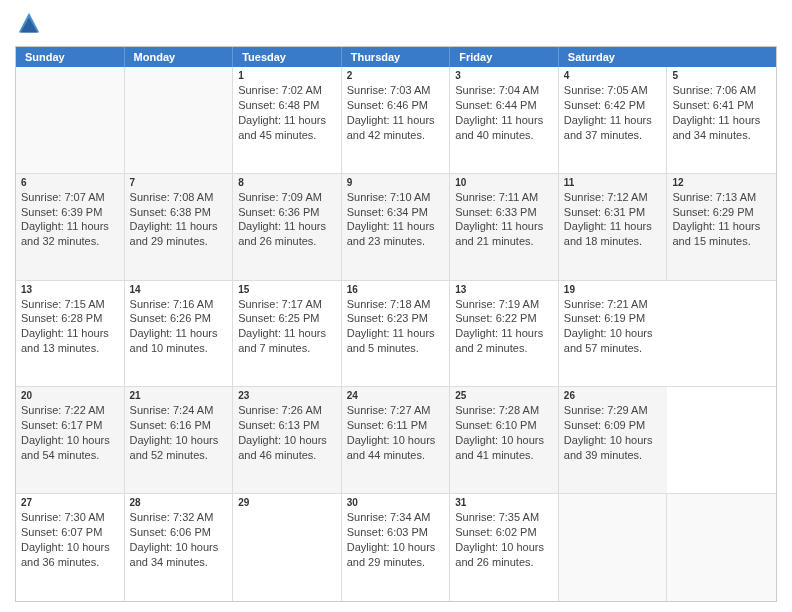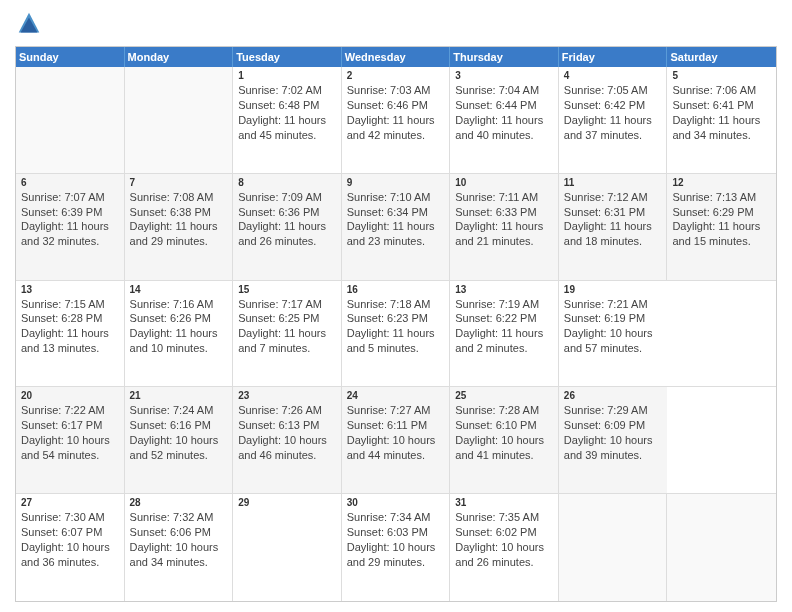--- a/index.html
+++ b/index.html
@@ -58,21 +58,21 @@
     }
     .cal-header {
       display: grid;
       grid-template-columns: repeat(7, 1fr);
       background: #3a7bc8;
     }
     .cal-header-cell {
       color: #fff;
       font-size: 11px;
       font-weight: bold;
-      padding: 4px 3px;
+      padding: 4px 9px;
       text-align: left;
       border-right: 1px solid #5a9bd8;
     }
     .cal-header-cell:last-child { border-right: none; }
     .cal-body {
       flex: 1;
       display: grid;
       grid-template-rows: repeat(5, 1fr);
     }
     .cal-row {
@@ -124,21 +124,20 @@
       <div class="month-title"></div>
       <div class="location"></div>
     </div>
   </div>
 
   <div class="calendar">
     <div class="cal-header" id="cal-header">
         <div class="cal-header-cell">Sunday</div>
         <div class="cal-header-cell">Monday</div>
         <div class="cal-header-cell">Tuesday</div>
-        <div class="cal-header-cell">Wednesday</div>
         <div class="cal-header-cell">Thursday</div>
         <div class="cal-header-cell">Friday</div>
         <div class="cal-header-cell">Saturday</div>
       </div>
     <div class="cal-body" id="cal-body">
         <div class="cal-row">
           <div class="cal-cell empty"></div>
           <div class="cal-cell empty"></div>
           <div class="cal-cell">
             <span class="day-num">1</span>

